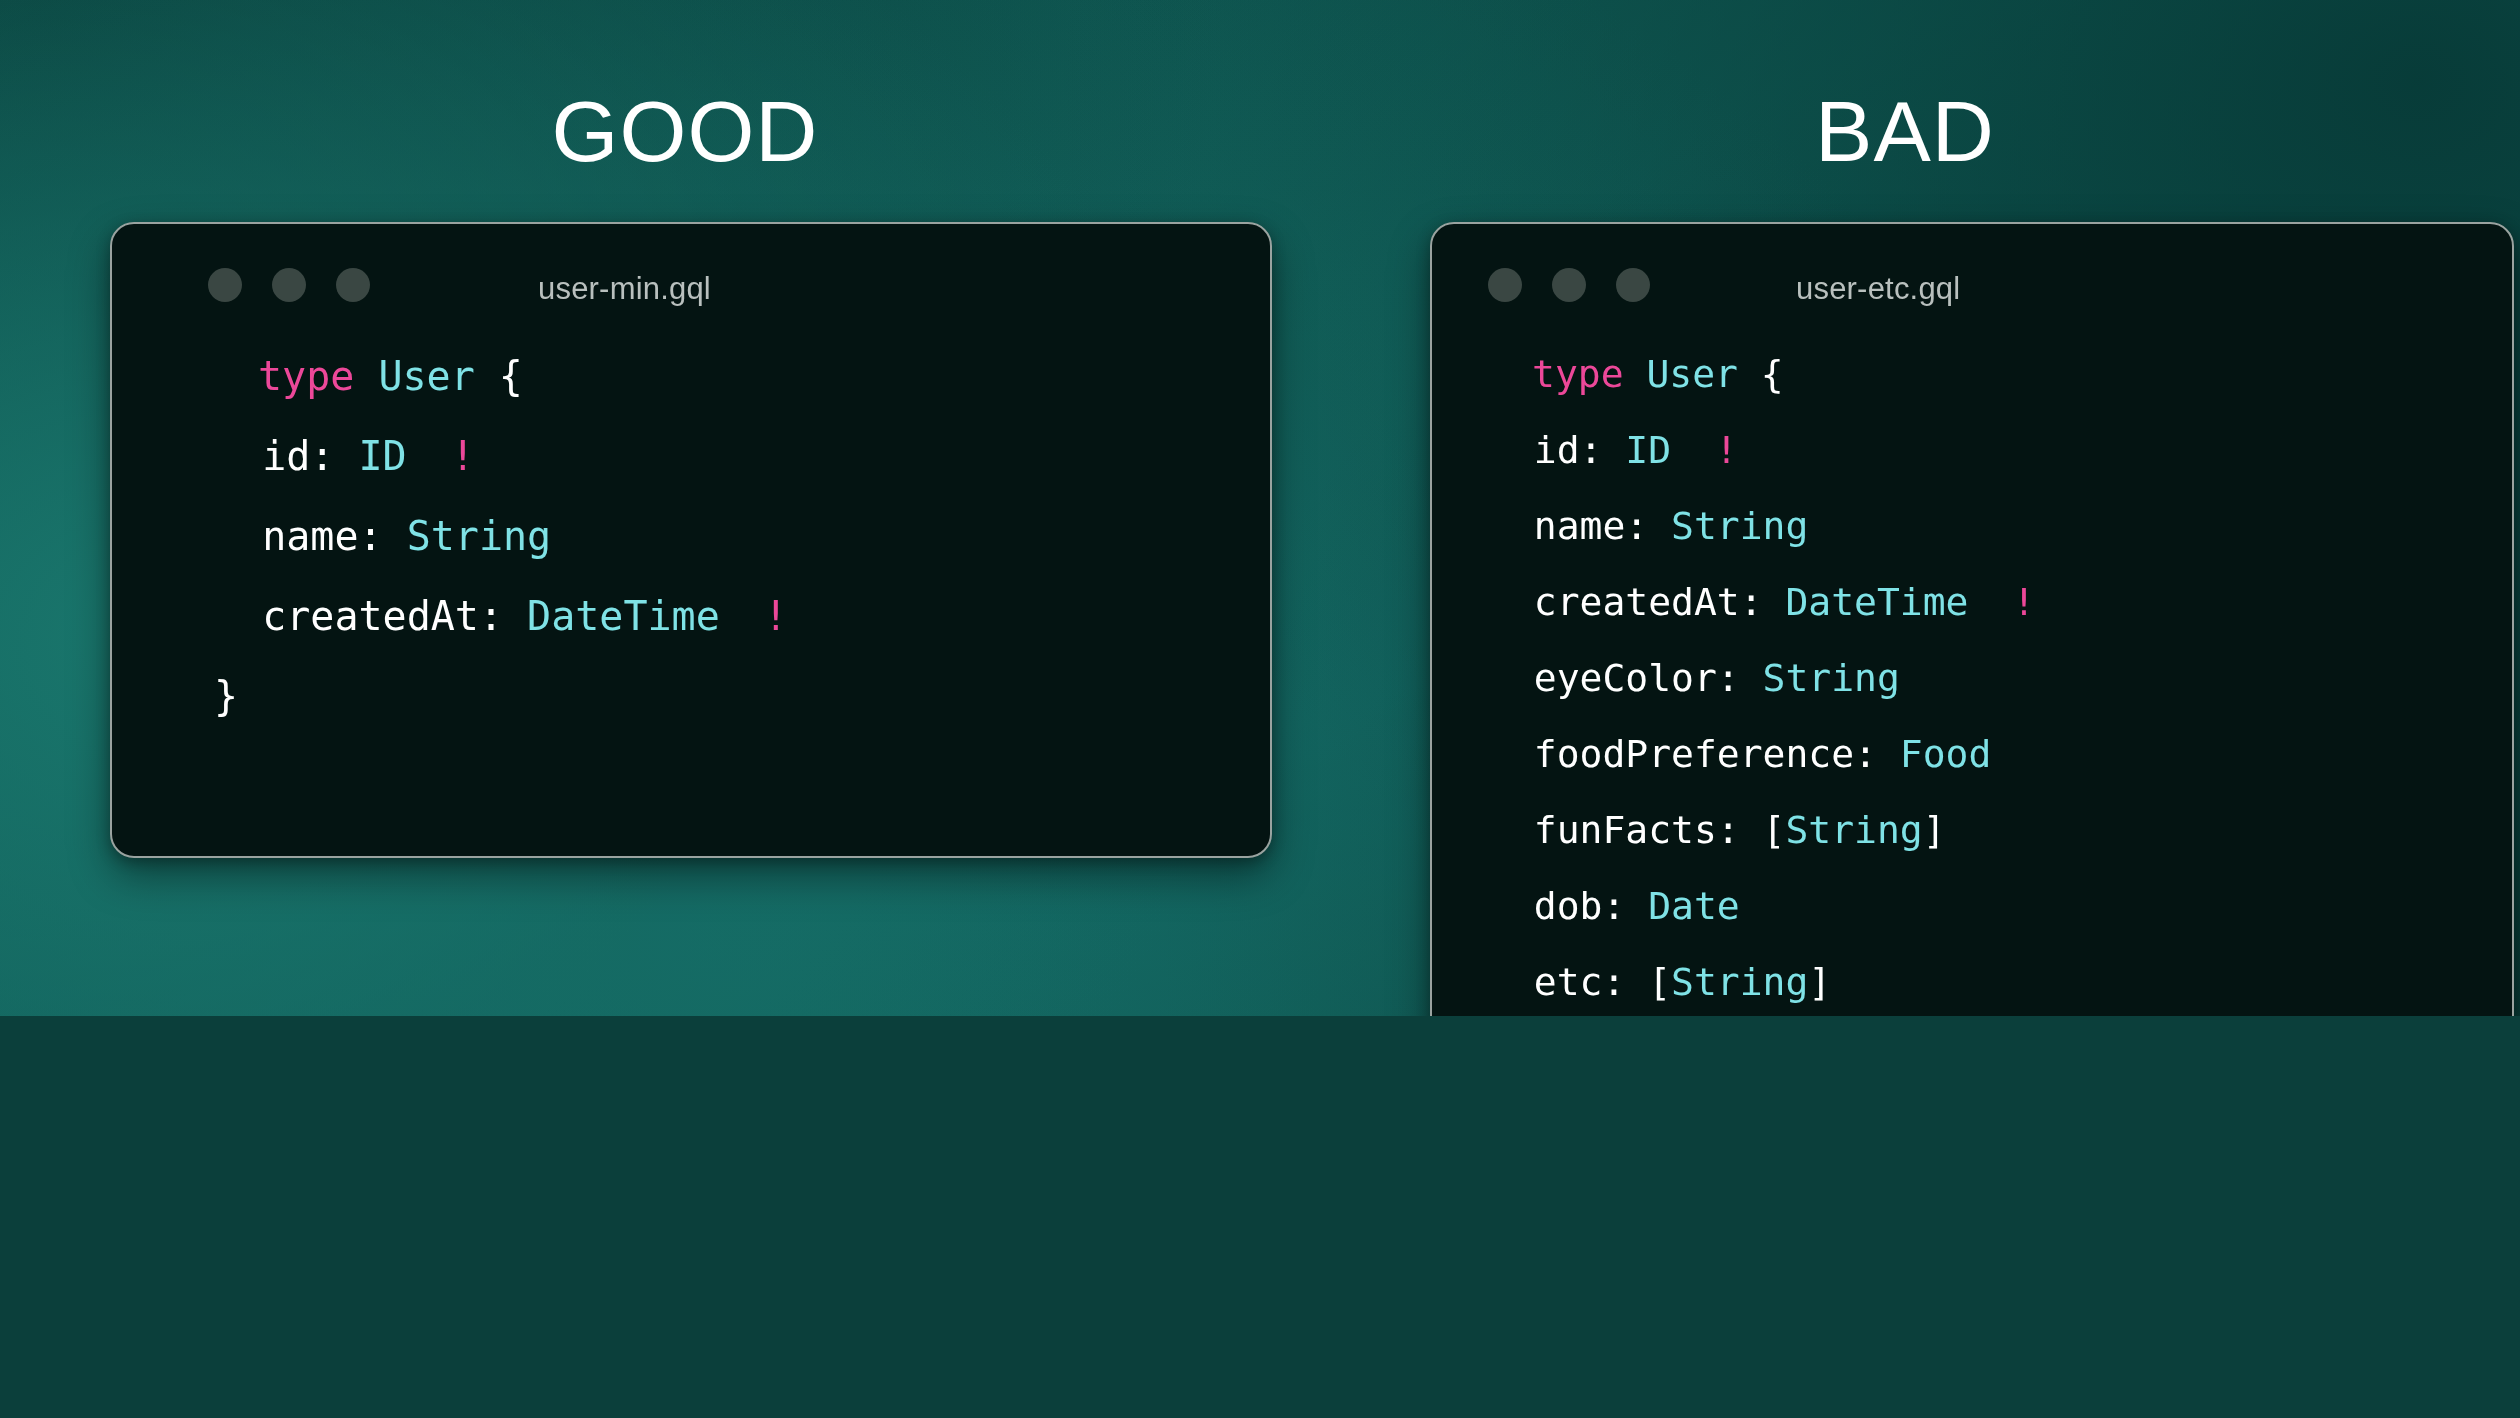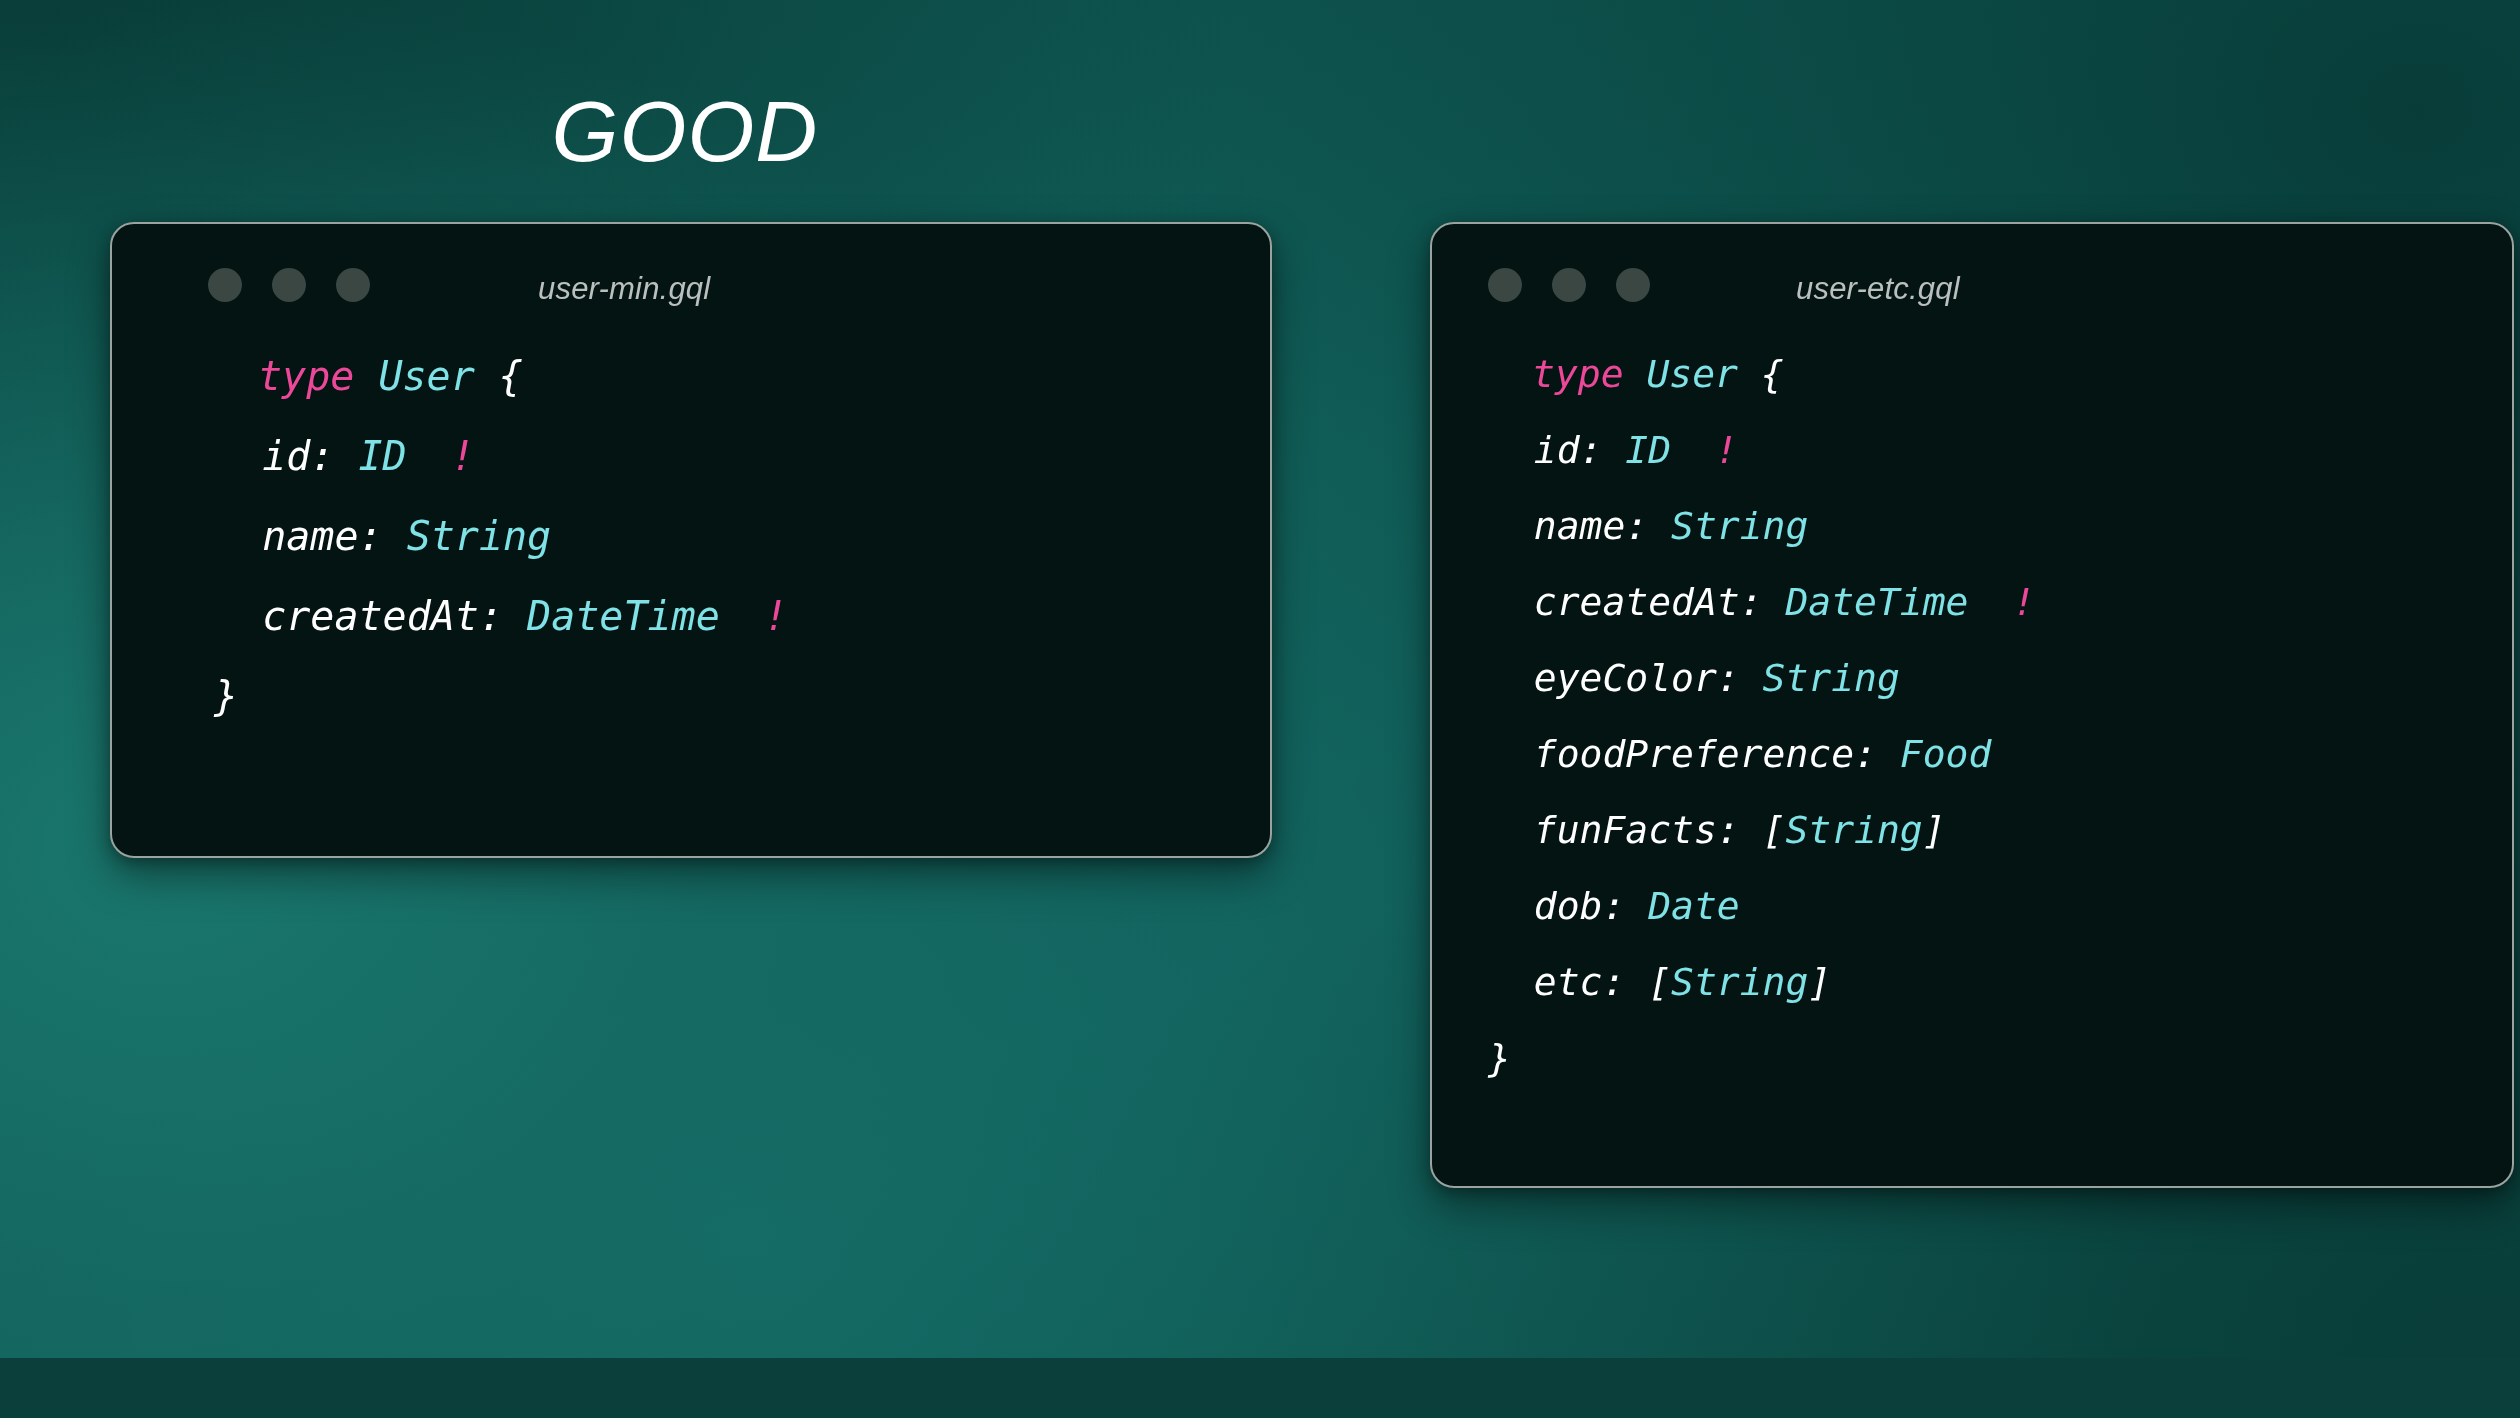--- a/index.html
+++ b/index.html
@@ -3,32 +3,31 @@
 <meta charset="utf-8">
 <style>
   html, body {
     margin: 0;
     padding: 0;
     background: #0b3f3b;
   }
   #stage {
     position: relative;
     width: 2520px;
-    height: 1358px;
+    height: 1016px;
     overflow: hidden;
     font-family: "Liberation Sans", sans-serif;
     background-color: #0e514b;
     background-image:
       radial-gradient(ellipse 1500px 1200px at 6% 62%, rgba(26,120,110,0.95) 0%, rgba(22,108,100,0.55) 38%, rgba(18,92,85,0.0) 72%),
       radial-gradient(ellipse 1800px 1500px at 30% 92%, rgba(20,108,102,0.85) 0%, rgba(18,96,90,0.35) 45%, rgba(16,84,78,0.0) 78%),
       radial-gradient(ellipse 1700px 1400px at 96% 8%, rgba(7,58,55,0.95) 0%, rgba(9,64,60,0.45) 48%, rgba(10,70,66,0.0) 80%),
       radial-gradient(ellipse 1600px 1300px at 98% 98%, rgba(8,60,56,0.9) 0%, rgba(9,66,62,0.4) 50%, rgba(10,72,68,0.0) 82%),
       radial-gradient(ellipse 1400px 1100px at 2% 2%, rgba(8,58,54,0.9) 0%, rgba(10,66,62,0.4) 50%, rgba(11,72,68,0.0) 84%),
       linear-gradient(160deg, #0c4a45 0%, #11615b 42%, #126460 62%, #0d4a43 100%);
-    font-style: italic;
   }
 
   
   .col-title {
     position: absolute;
     color: #ffffff;
     font-size: 86px;
     font-weight: 300;
     letter-spacing: 1px;
     line-height: 1;
@@ -101,20 +100,21 @@
   .tok-type { color: #7fe2e6; }
   .tok-pun  { color: #ffffff; }
 </style>
 </head>
 <body>
 
 <div id="stage">
 
   <div class="col-title" id="title-good">GOOD</div>
 
+  <div class="col-title" id="title-bad">BAD</div>
 
   <div class="window" id="window-good">
     <div class="titlebar">
       <div class="dots">
         <span class="dot"></span>
         <span class="dot"></span>
         <span class="dot"></span>
       </div>
       <div class="filename">user-min.gql</div>
     </div>

